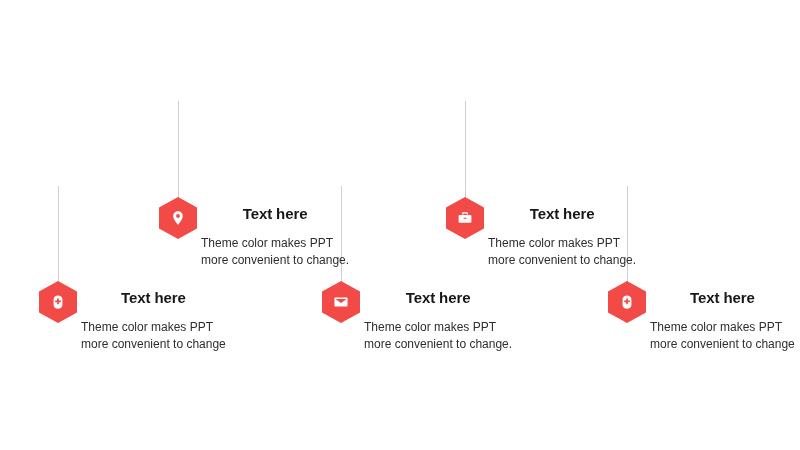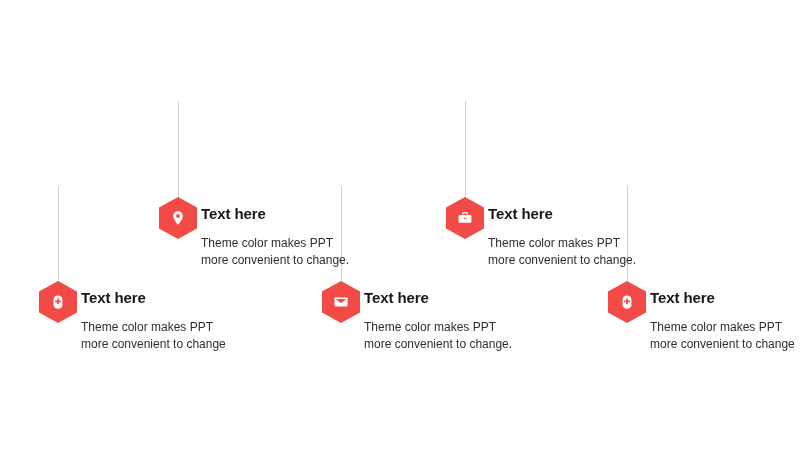--- a/index.html
+++ b/index.html
@@ -70,20 +70,21 @@
   }
 
   .title {
     font-size: 15px;
     font-weight: bold;
     color: #17171a;
     line-height: 18px;
     letter-spacing: -0.1px;
     margin: 0;
     white-space: nowrap;
+    text-align: center;
   }
 
   .desc {
     margin: 0;
     padding-top: 12px;
     font-size: 12px;
     color: #2e2e2e;
     line-height: 17px;
     white-space: nowrap;
   }

